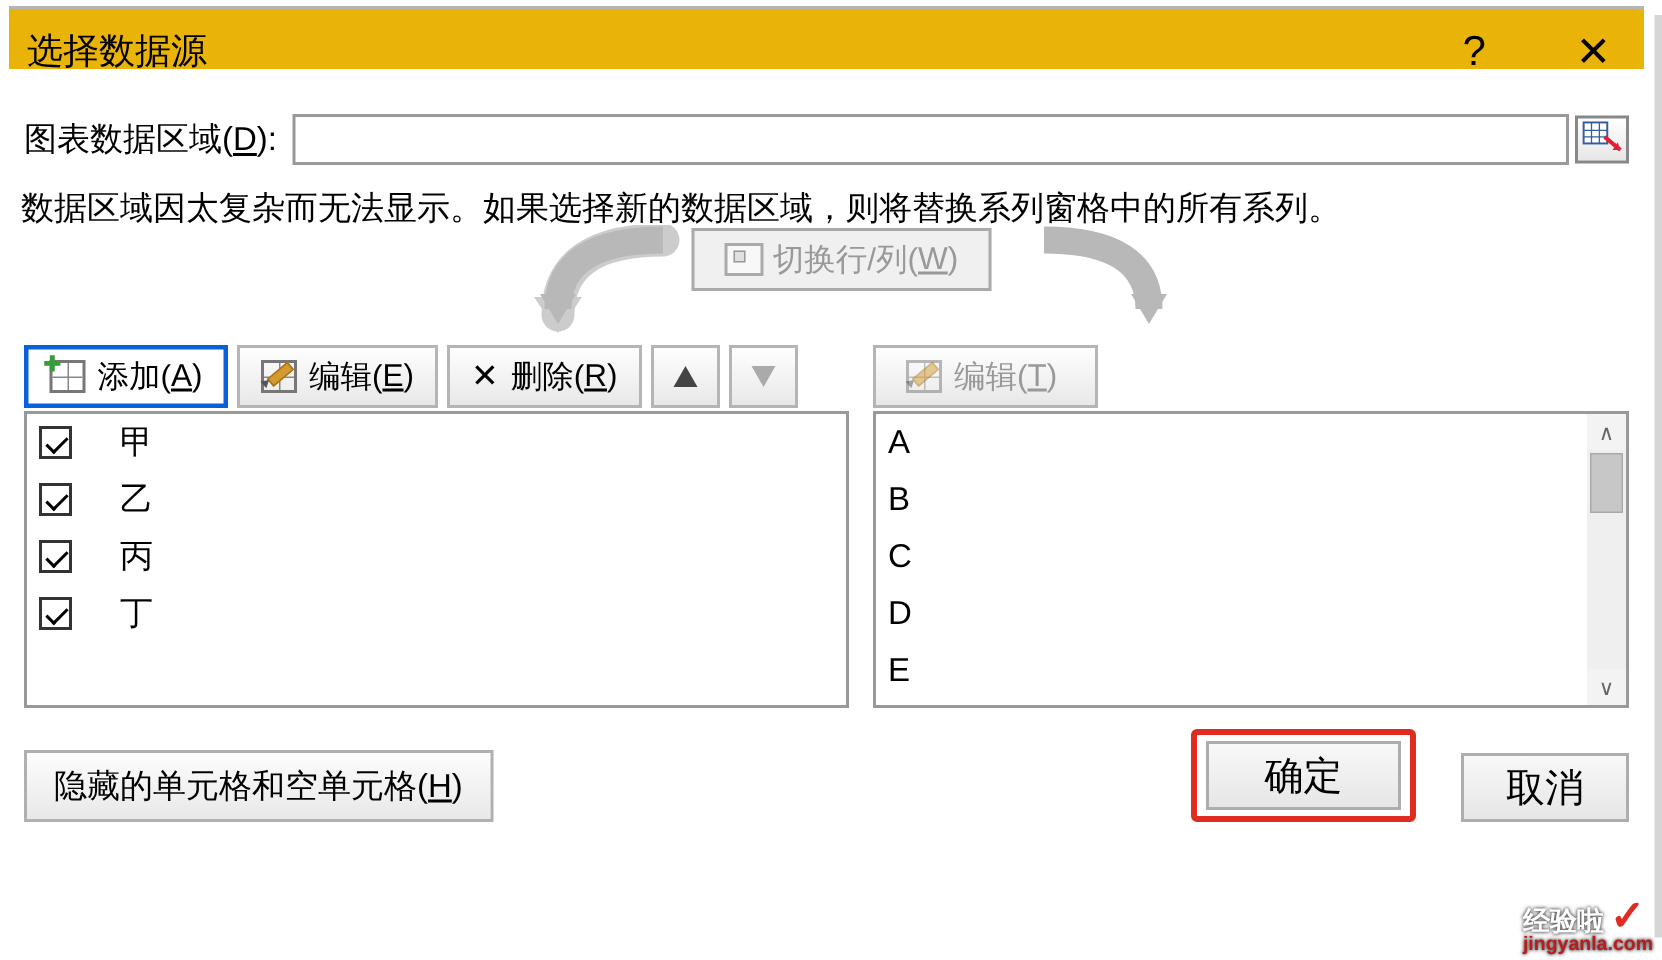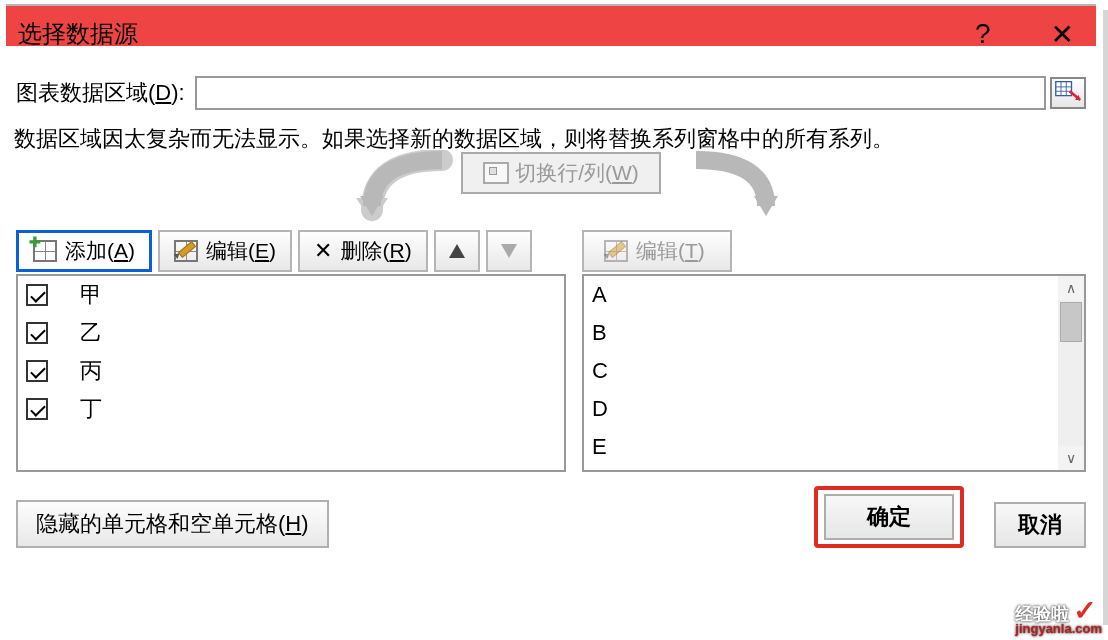--- a/index.html
+++ b/index.html
@@ -20,21 +20,21 @@
     width: 1090px;
     height: 624px;
     background: #ffffff;
     border-top: 2px solid #b5b5b5;
   }
   .titlebar {
     height: 40px;
     display: flex;
     align-items: center;
     padding: 16px 12px 0 12px;
-    background: #ef4444;
+    background: #eab308;
   }
   .titlebar .title {
     font-size: 24px;
     color: #000;
   }
   .titlebar .spacer { flex: 1; }
   .titlebar .help {
     font-size: 28px;
     color: #000;
     margin-right: 50px;
@@ -275,25 +275,25 @@
   .footer .ok-wrap {
     border: 4px solid #e02b20;
     padding: 4px 6px;
     border-radius: 4px;
     margin-right: 30px;
   }
   .footer .ok-btn, .footer .cancel-btn {
     height: 46px;
     border: 2px solid #adadad;
     background: linear-gradient(#f8f8f8,#e6e6e6);
-    font-size: 22px;
-    display:flex; align-items:center; justify-content:center;font-weight:bold;
+    font-size: 26px;
+    display:flex; align-items:center; justify-content:center;
   }
   .footer .ok-btn { width: 130px; }
-  .footer .cancel-btn { width: 92px; }
+  .footer .cancel-btn { width: 112px; }
   .watermark {
     position: absolute;
     right: 6px;
     bottom: 4px;
     font-size: 18px;
     color: #fff;
     font-weight: bold;
     text-shadow: 0 0 3px #555, 0 0 2px #555;
   }
   .watermark .wm1 { font-family: Liberation Serif, serif; }

